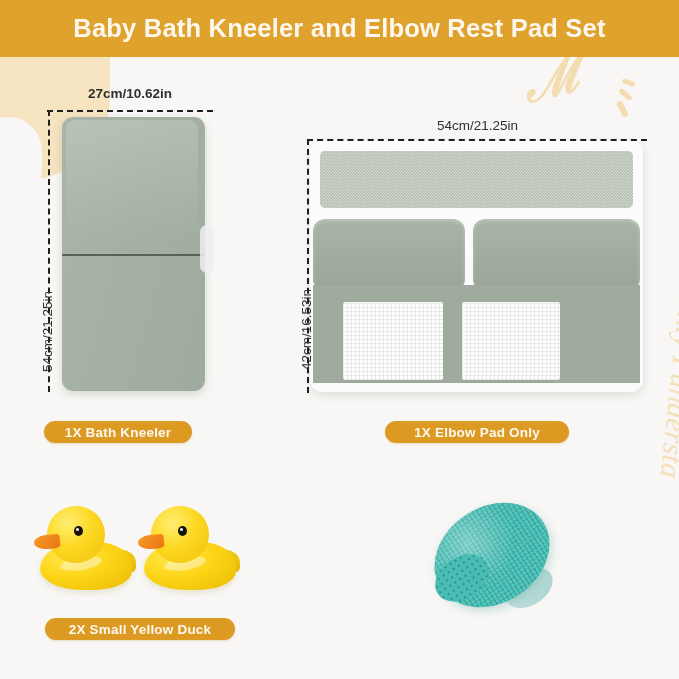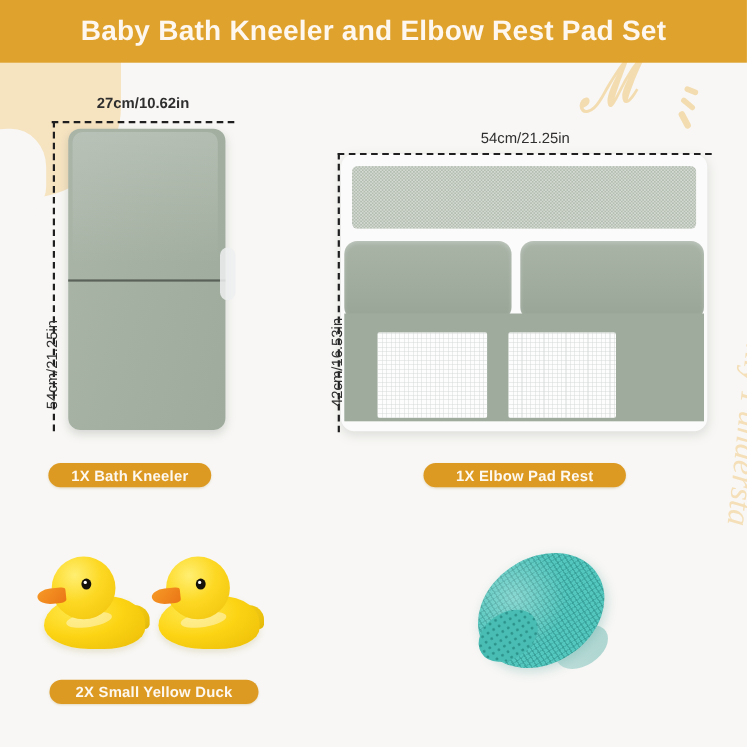--- a/index.html
+++ b/index.html
@@ -371,21 +371,21 @@
   <div class="panel" id="elbowpad">
     <div class="mesh-top"></div>
     <div class="cushion cushion-left"></div>
     <div class="cushion cushion-right"></div>
     <div class="base-band"></div>
     <div class="pocket pocket-left"></div>
     <div class="pocket pocket-right"></div>
   </div>
 
   <div class="caption-pill" id="cap-elbow">
-    <span>1X Elbow Pad Rest</span>
+    <span>1X Elbow Pad Only</span>
   </div>
 
   <div class="duck" id="duck-1">
     <div class="tail"></div>
     <div class="body"></div>
     <div class="body-sheen"></div>
     <div class="head"></div>
     <div class="beak"></div>
     <div class="eye"></div>
   </div>

